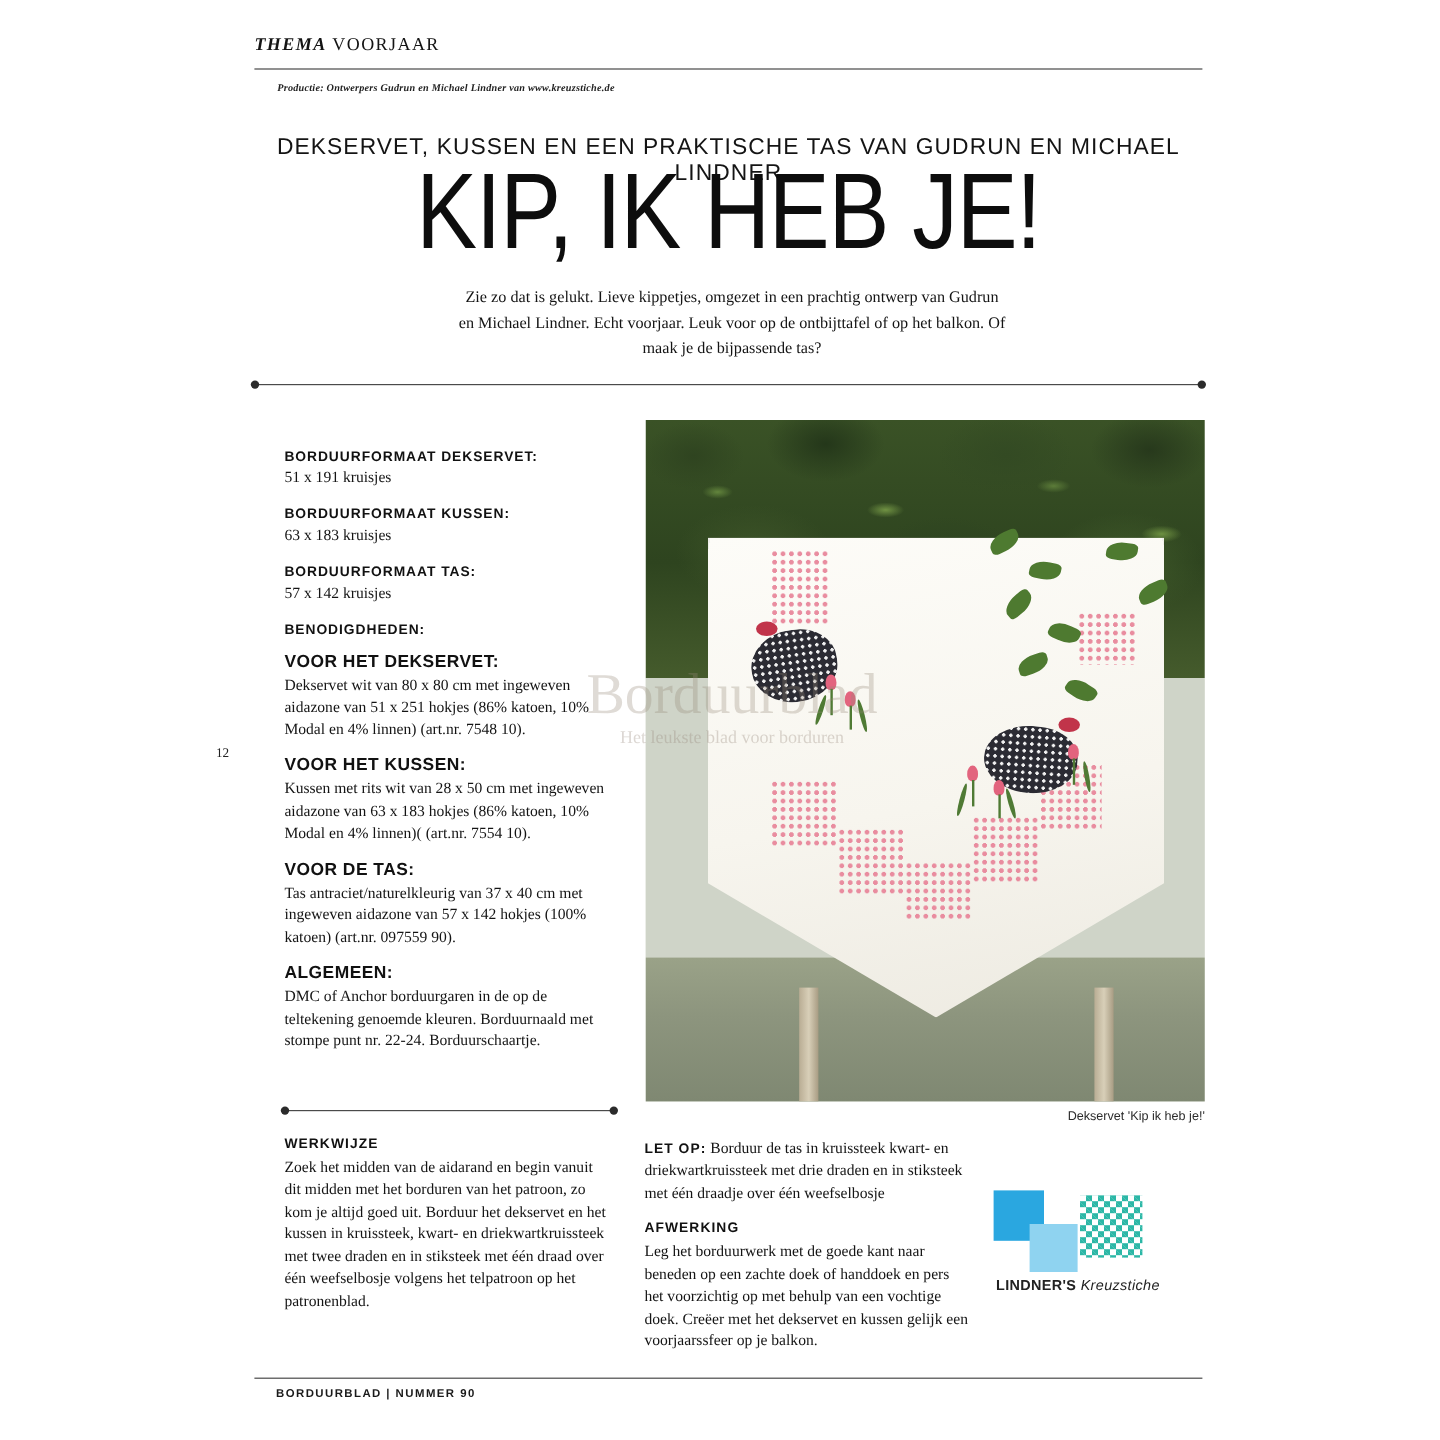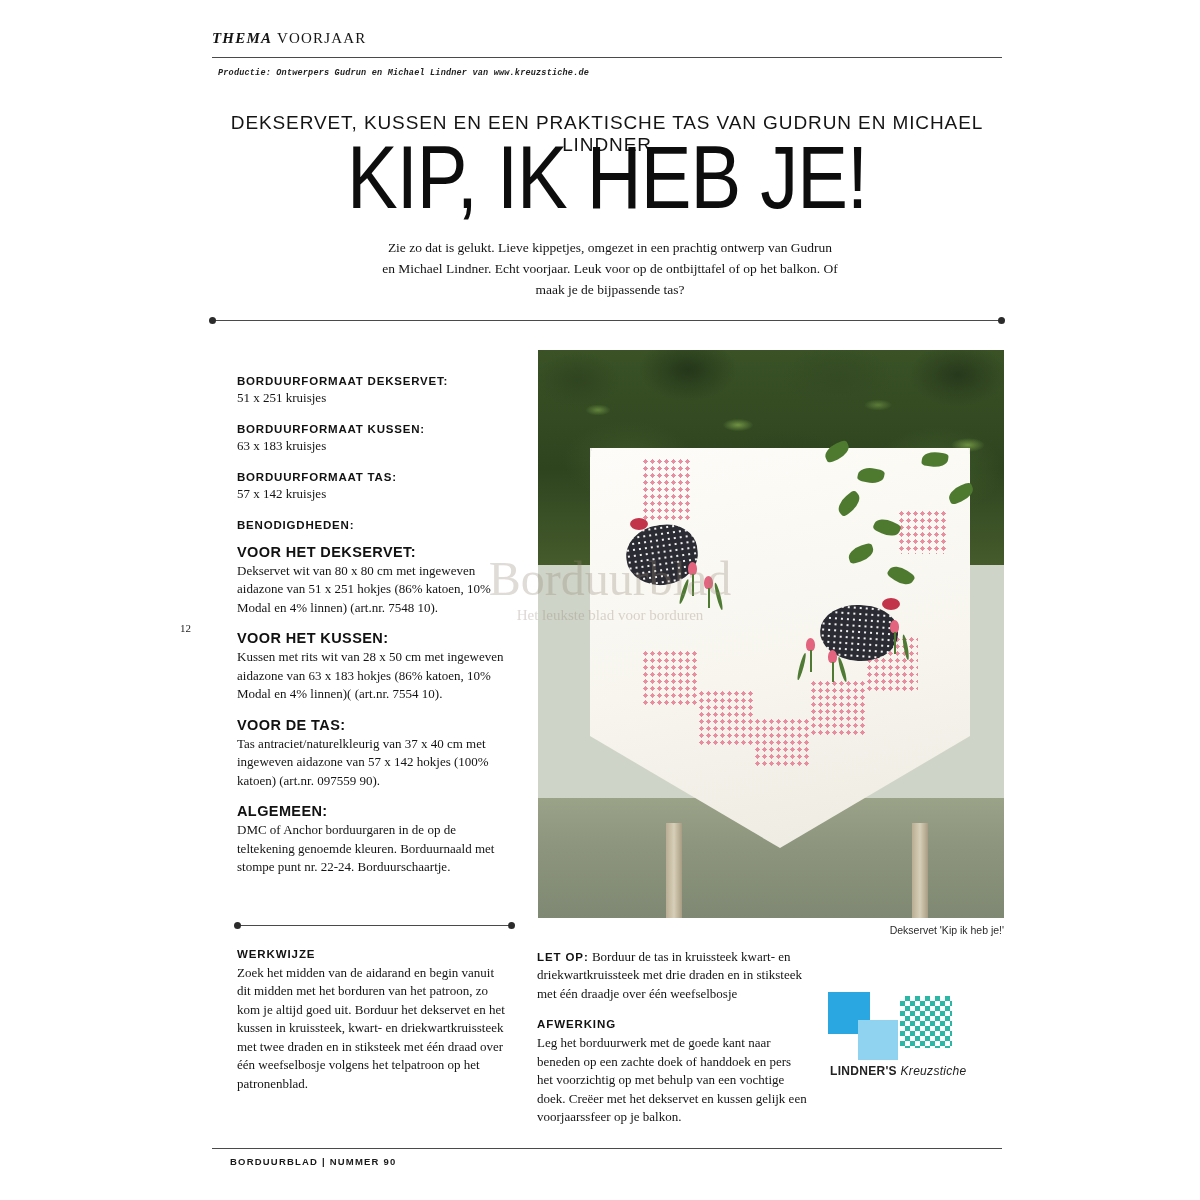--- a/index.html
+++ b/index.html
@@ -44,23 +44,23 @@
   .rule-top {
     position: absolute;
     left: 212px;
     top: 57px;
     width: 790px;
     height: 1px;
     background: #4a4a4a;
   }
   .credit {
     position: absolute;
-    left: 218px;
+    left: 231px;
     top: 68px;
-    font-family: Liberation Mono, monospace;
+    font-family: Liberation Serif, serif;
     font-style: italic;
     font-weight: bold;
     font-size: 8.5px;
     letter-spacing: 0.2px;
     color: #222;
   }
 
   
   .kicker {
     position: absolute;
@@ -476,21 +476,21 @@
   <div class="kicker">DEKSERVET, KUSSEN EN EEN PRAKTISCHE TAS VAN GUDRUN EN MICHAEL LINDNER</div>
   <div class="bigtitle">KIP, IK HEB JE!</div>
   <div class="standfirst">Zie zo dat is gelukt. Lieve kippetjes, omgezet in een prachtig ontwerp van Gudrun en Michael Lindner. Echt voorjaar. Leuk voor op de ontbijttafel of op het balkon. Of maak je de bijpassende tas?</div>
   <div class="rule-mid"></div>
 
   <div class="folio-num">12</div>
 
   <div class="leftcol">
 
     <div class="spec-head">BORDUURFORMAAT DEKSERVET:</div>
-    <div class="spec-val">51 x 251 kruisjes</div>
+    <div class="spec-val">51 x 191 kruisjes</div>
 
     <div class="spec-head">BORDUURFORMAAT KUSSEN:</div>
     <div class="spec-val">63 x 183 kruisjes</div>
 
     <div class="spec-head">BORDUURFORMAAT TAS:</div>
     <div class="spec-val">57 x 142 kruisjes</div>
 
     <div class="spec-head">BENODIGDHEDEN:</div>
 
     <div class="sub-head">VOOR HET DEKSERVET:</div>

